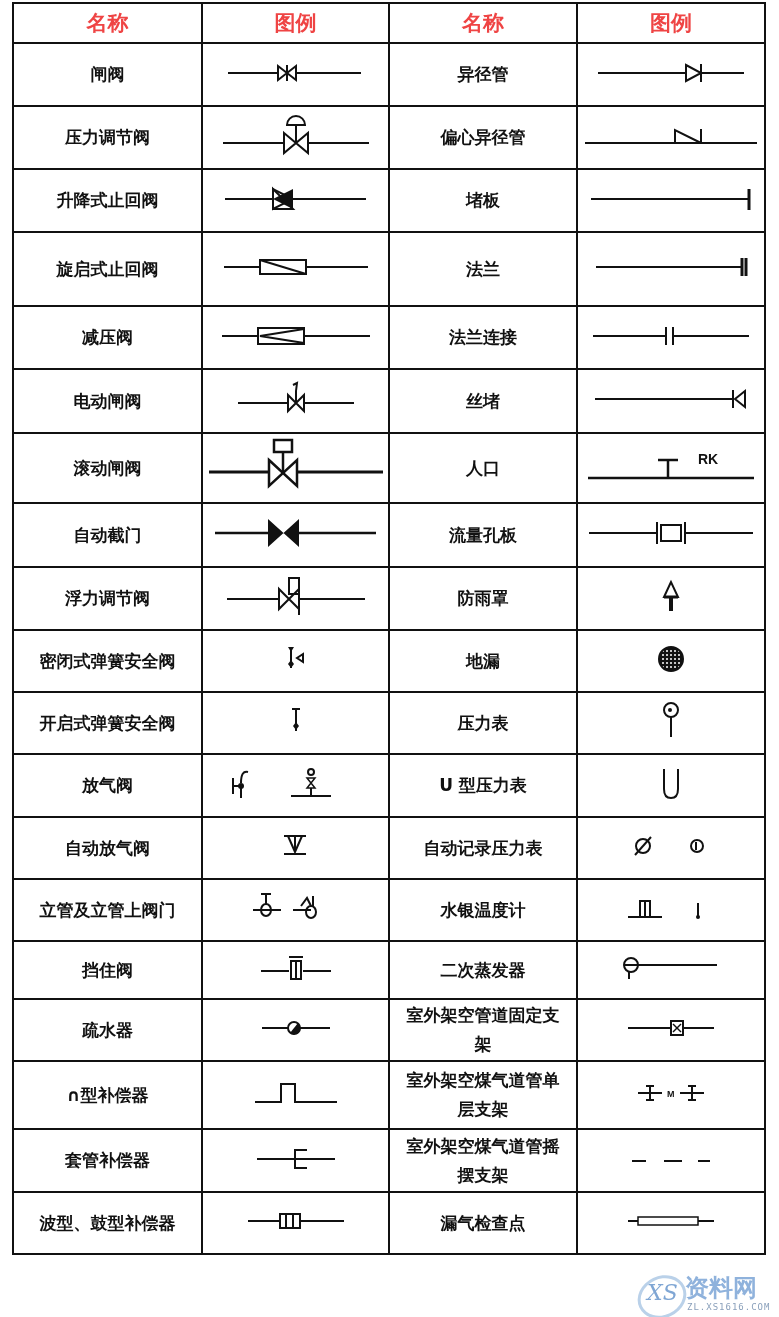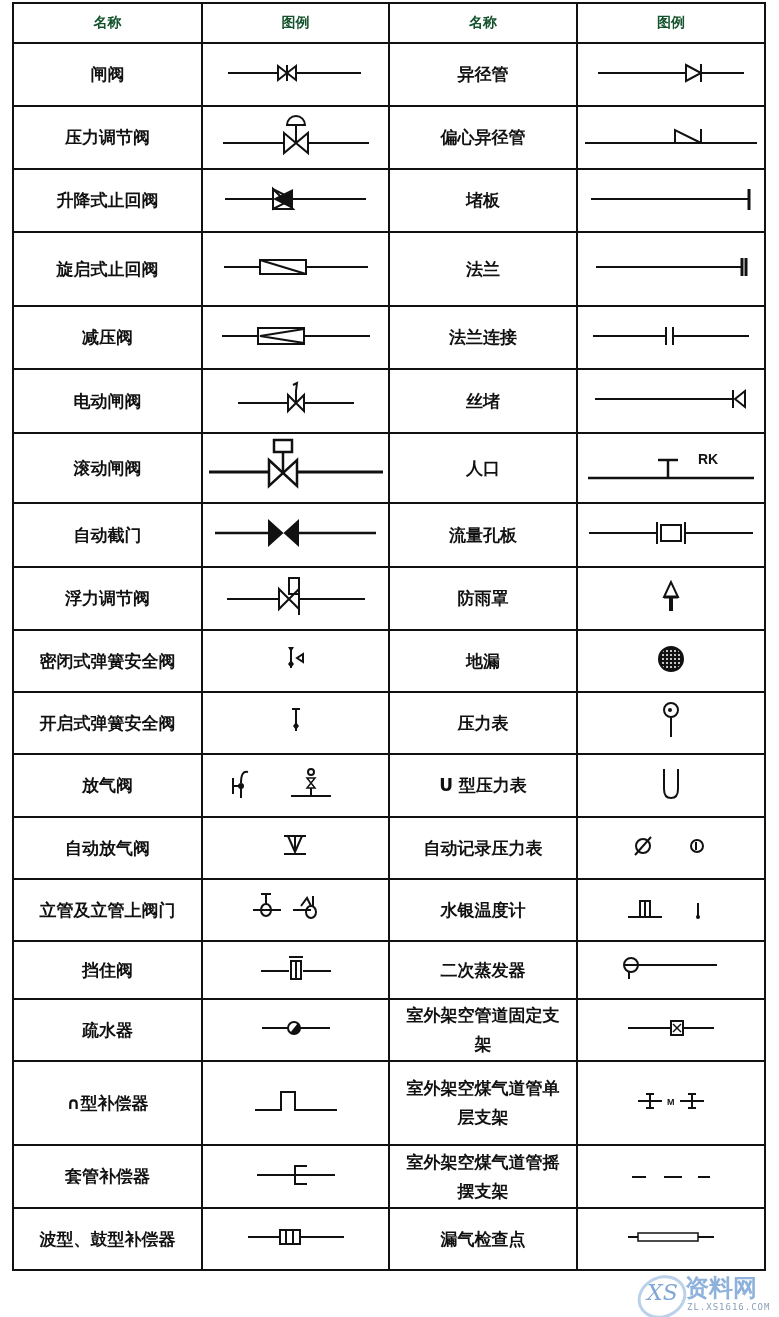--- a/index.html
+++ b/index.html
@@ -1,21 +1,21 @@
 <!DOCTYPE html>
 <html><head>
 <meta charset="utf-8">
 <style>
   html,body{margin:0;padding:0;background:#fff;}
   body{width:779px;height:1317px;position:relative;overflow:hidden;font-family:"DejaVu Sans","Liberation Sans",sans-serif;}
   #tbl{position:absolute;left:12px;top:2px;width:752px;border-collapse:collapse;table-layout:fixed;}
   #tbl td{border:2px solid #111;padding:0;text-align:center;vertical-align:middle;}
   #tbl td.name{font-weight:bold;font-size:17px;color:#111;line-height:31px;letter-spacing:0px;}
   #tbl td.name.wrap{font-size:17px;line-height:29px;}
-  #tbl td.hdr{font-weight:bold;font-size:14px;color:#14532d;}
+  #tbl td.hdr{font-weight:bold;font-size:21px;color:#ef4444;}
   #tbl td.sym svg{display:block;margin:0 auto;}
   .wm{position:absolute;left:637px;top:1272px;width:120px;height:45px;pointer-events:none;}
   .wm .logo{position:absolute;left:0;top:4px;width:44px;height:36px;border-radius:50%;border:3px solid #a9c6e4;transform:rotate(-25deg);opacity:.8}
   .wm .xs{position:absolute;left:10px;top:8px;font-style:italic;font-size:22px;color:#7fa6d4;font-family:"DejaVu Serif",serif;}
   .wm .cn{position:absolute;left:48px;top:0px;font-size:24px;font-weight:bold;color:#8fb2dc;}
   .wm .url{position:absolute;left:50px;top:30px;font-size:9px;color:#8aa0bb;font-family:"DejaVu Sans Mono",monospace;letter-spacing:1px;}
 </style>
 </head>
 <body>
 
@@ -293,21 +293,21 @@
               <rect x="45" y="3" width="12" height="14" fill="#fff" stroke="#111" stroke-width="2"></rect>
               <line x1="47" y1="6" x2="55" y2="14" stroke="#111" stroke-width="1.5"></line>
               <line x1="55" y1="6" x2="47" y2="14" stroke="#111" stroke-width="1.5"></line>
             </svg></span></td>
       </tr>
       <tr style="height: 63px;">
         <td class="name">∩型补偿器</td>
         <td class="sym"><span style="display: inline-block;"><svg width="86" height="26">
               <path d="M2 22 L28 22 L28 4 L42 4 L42 22 L84 22" stroke="#111" stroke-width="2" fill="none"></path>
             </svg></span></td>
-        <td class="name wrap" style="padding: 12px 12px;">室外架空煤气道管单层支架</td>
+        <td class="name wrap" style="padding: 4px 12px;">室外架空煤气道管单层支架</td>
         <td class="sym"><span style="display: inline-block;"><svg width="70" height="22">
               <line x1="2" y1="11" x2="26" y2="11" stroke="#111" stroke-width="2" fill="none"></line>
               <line x1="10" y1="4" x2="18" y2="4" stroke="#111" stroke-width="2" fill="none"></line>
               <line x1="14" y1="4" x2="14" y2="18" stroke="#111" stroke-width="2" fill="none"></line>
               <line x1="10" y1="18" x2="18" y2="18" stroke="#111" stroke-width="2" fill="none"></line>
               <text x="31" y="15" font-size="9" font-weight="bold" fill="#111" font-family="Liberation Sans, sans-serif">M</text>
               <line x1="44" y1="11" x2="68" y2="11" stroke="#111" stroke-width="2" fill="none"></line>
               <line x1="52" y1="4" x2="60" y2="4" stroke="#111" stroke-width="2" fill="none"></line>
               <line x1="56" y1="4" x2="56" y2="18" stroke="#111" stroke-width="2" fill="none"></line>
               <line x1="52" y1="18" x2="60" y2="18" stroke="#111" stroke-width="2" fill="none"></line>

